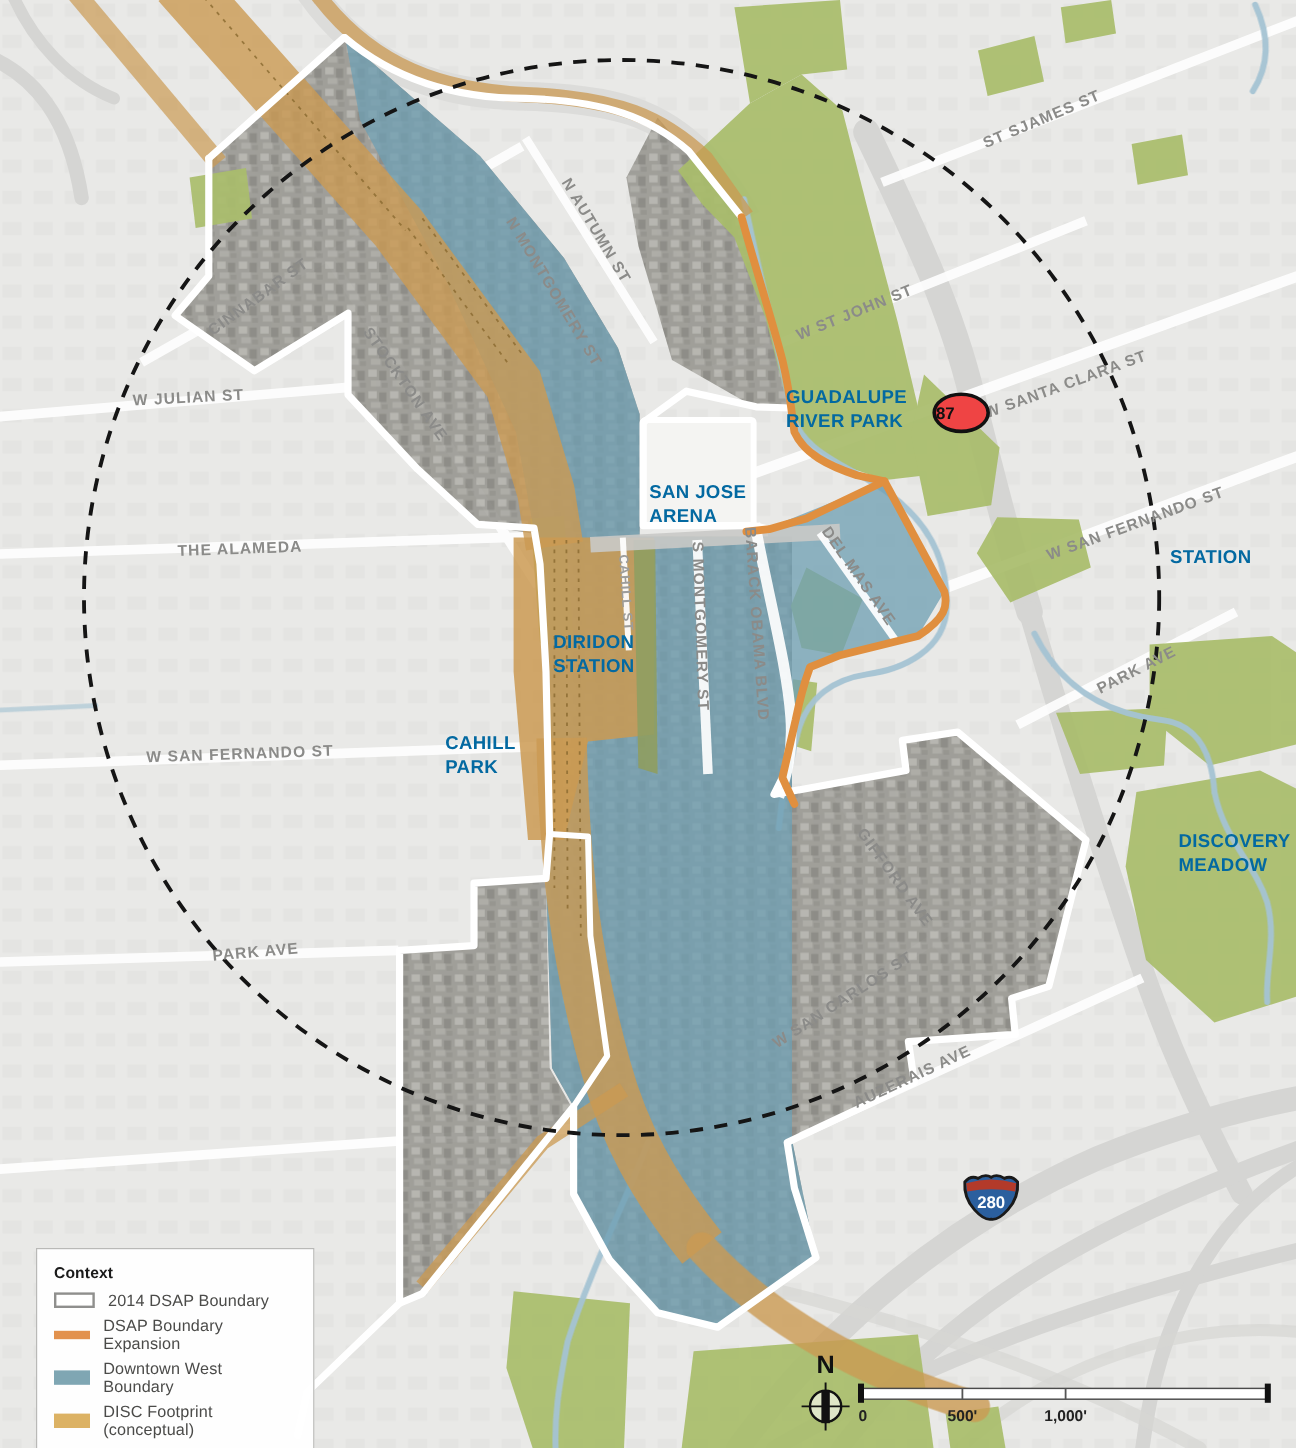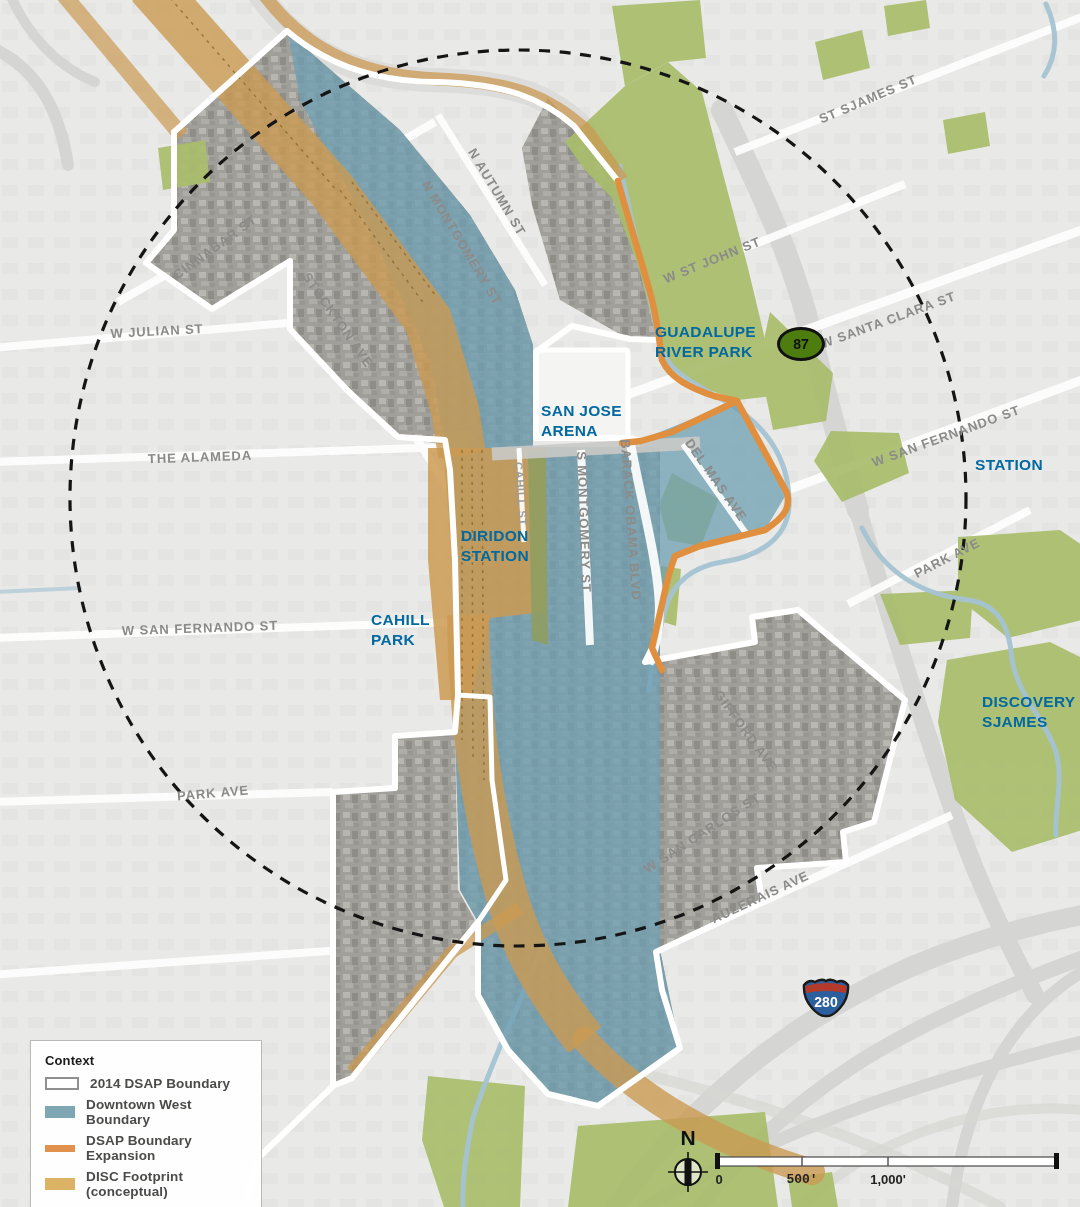--- a/index.html
+++ b/index.html
@@ -5,28 +5,28 @@
   html,body{margin:0;padding:0;background:#fff;}
   #map{position:relative;width:1080px;height:1207px;overflow:hidden;background:#e9e9e7;
        font-family:"Liberation Sans","DejaVu Sans",sans-serif;}
   #map svg.canvas{position:absolute;left:0;top:0;}
   .lbl{position:absolute;transform:translate(-50%,-50%) rotate(var(--r,0deg));
        color:#8b8b89;font-size:13px;font-weight:700;letter-spacing:.07em;
        white-space:nowrap;user-select:none;}
   .lbl.small{font-size:11px;color:#9d9d9b;}
   .place{position:absolute;color:#0369a1;font-size:15.5px;font-weight:800;
        letter-spacing:.02em;line-height:1.28;white-space:pre-line;user-select:none;}
-  .shield87{position:absolute;left:777px;top:327px;width:42px;height:28px;background:#4d7c0f;
-       border:3px solid #111;border-radius:50%;display:flex;align-items:center;justify-content:center;
+  .shield87{position:absolute;left:777px;top:327px;width:42px;height:28px;background:#ef4444;
+       border:3px solid #111;border-radius:50%;display:flex;align-items:center;justify-content:flex-start;
        font-size:14px;font-weight:800;color:#111;}
   .i280{position:absolute;left:801px;top:976px;width:50px;height:46px;}
   .legend{position:absolute;left:30px;top:1040px;width:232px;background:rgba(255,255,255,.94);
        border:1px solid #b9b9b7;padding:10px 14px 12px 14px;box-sizing:border-box;}
   .legend h3{margin:2px 0 8px 0;font-size:13px;color:#1a1a1a;letter-spacing:.01em;}
-  .legend .row{display:flex;align-items:center;margin:6px 0;font-weight:bold;}
+  .legend .row{display:flex;align-items:center;margin:6px 0;}
   .legend .sw{width:30px;flex:0 0 30px;margin-right:11px;}
   .sw.outline-white{height:9px;background:#fff;border:2.5px solid #8f8f8d;}
   .sw.orange-line{height:7px;background:#E2914D;}
   .sw.blue-fill{height:12px;background:#7FA6B3;}
   .sw.tan-fill{height:12px;background:#DCB264;}
   .legend .row span{font-size:13.5px;color:#4b4b49;letter-spacing:.01em;}
   .scale-num{position:absolute;transform:translate(-50%,0);font-size:13px;font-weight:700;color:#222;}
   .north-n{position:absolute;left:688px;top:1126px;transform:translate(-50%,0);
        font-size:21px;font-weight:800;color:#111;}
 </style>
@@ -214,51 +214,51 @@
 <div class="place" style="left:541px;top:365px;margin-top:36px;">SAN JOSE
 ARENA</div>
 <div class="place" style="left:655px;top:322px;">GUADALUPE
 RIVER PARK</div>
 <div class="place" style="left:975px;top:455px;">STATION</div>
 <div class="place" style="left:461px;top:526px;">DIRIDON
 STATION</div>
 <div class="place" style="left:371px;top:610px;">CAHILL
 PARK</div>
 <div class="place" style="left:982px;top:692px;">DISCOVERY
-SJAMES</div>
+MEADOW</div>
 
 <div class="shield87">
   <span>87</span>
 </div>
 <svg class="i280" viewBox="0 0 50 46">
   <path d="M3,9 Q8,3 14,6 Q20,2 25,5 Q30,2 36,6 Q42,3 47,9 Q48,22 39,32 Q31,41 25,40 Q19,41 11,32 Q2,22 3,9 Z" fill="#2b5f9e" stroke="#1a1a1a" stroke-width="2.4"></path>
   <path d="M4.2,10 Q25,4 45.8,10 L45,17 Q25,13 5,17 Z" fill="#b33a2a"></path>
   <text x="25" y="31" text-anchor="middle" font-size="14" font-weight="bold" fill="#ffffff" font-family="Liberation Sans, sans-serif">280</text>
 </svg>
 
 <div class="north-n">N</div>
 <div class="scale-num" style="left:719px;top:1172px;">0</div>
-<div class="scale-num" style="left:802px;top:1172px;font-family:Liberation Mono, monospace;">500'</div>
+<div class="scale-num" style="left:802px;top:1172px;">500'</div>
 <div class="scale-num" style="left:888px;top:1172px;">1,000'</div>
 <div class="scale-num" style="left:1038px;top:1232px;">2,000'</div>
 
 <div class="legend">
   <h3>Context</h3>
   <div class="row">
     <div class="sw outline-white"></div>
     <span>2014 DSAP Boundary</span>
   </div>
   <div class="row">
+    <div class="sw orange-line"></div>
+    <span>DSAP Boundary Expansion</span>
+  </div>
+  <div class="row">
     <div class="sw blue-fill"></div>
     <span>Downtown West Boundary</span>
   </div>
   <div class="row">
-    <div class="sw orange-line"></div>
-    <span>DSAP Boundary Expansion</span>
-  </div>
-  <div class="row">
     <div class="sw tan-fill"></div>
     <span>DISC Footprint (conceptual)</span>
   </div>
 
 </div>
 
 </div>
 
 </body></html>

